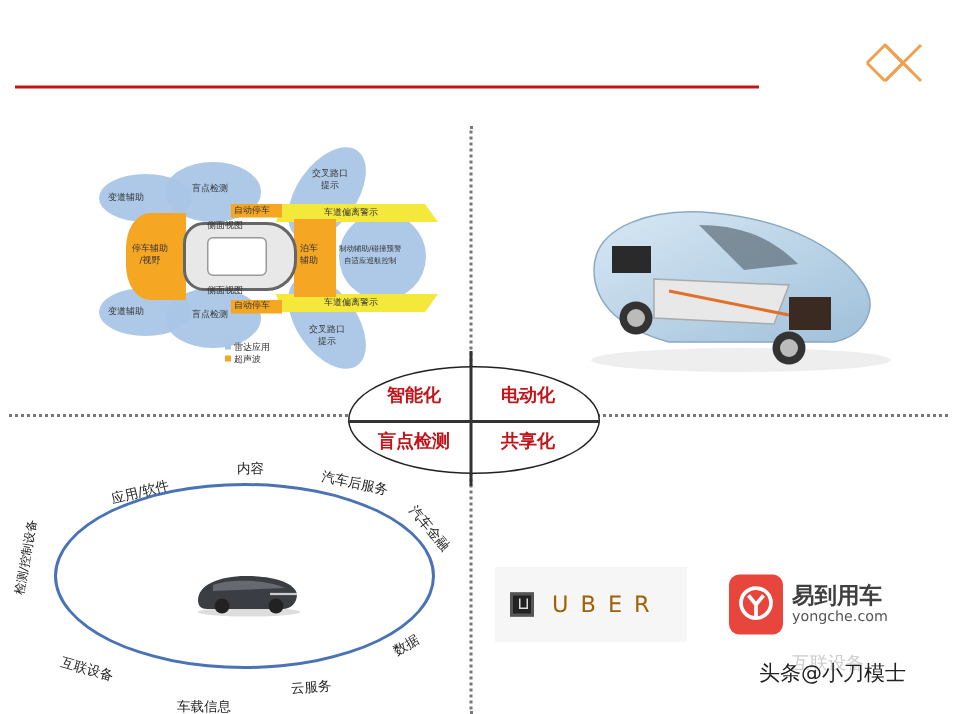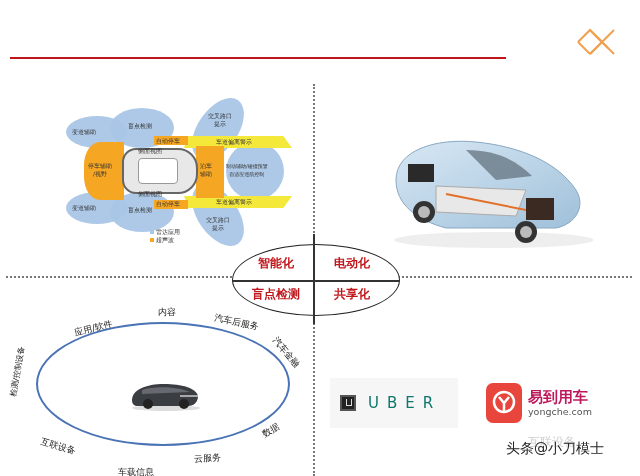--- a/index.html
+++ b/index.html
@@ -37,26 +37,26 @@
   .eco-ellipse {
     position: absolute; left: 36px; top: 322px; width: 254px; height: 124px;
     border: 2px solid #4a73b5; border-radius: 50%;
   }
   .eco-lbl { position: absolute; font-size: 9px; color: #222; font-family: "DejaVu Serif", serif; white-space: nowrap; }
 
   
   .uber-box { position: absolute; left: 330px; top: 378px; width: 128px; height: 50px; background: #f6f6f6; display: flex; align-items: center; padding-left: 10px; }
   .uber-icon { width: 16px; height: 16px; background: #222; border: 2px solid #555; position: relative; margin-right: 12px; }
   .uber-icon::after { content: ""; position: absolute; left: 4px; top: 2px; width: 4px; height: 6px; border: 1.5px solid #ddd; border-top: none; }
-  .uber-text { font-family: "DejaVu Sans", sans-serif; font-size: 15px; letter-spacing: 8px; color: #0f766e; }
+  .uber-text { font-family: "DejaVu Sans", sans-serif; font-size: 15px; letter-spacing: 8px; color: #a16207; }
 
   .yc-box { position: absolute; left: 486px; top: 380px; width: 128px; height: 46px; display: flex; align-items: center; }
   .yc-icon { width: 36px; height: 40px; background: #e8453c; border-radius: 7px; position: relative; margin-right: 6px; }
   .yc-icon svg { position: absolute; left: 4px; top: 6px; }
-  .yc-name { font-family: "DejaVu Sans", sans-serif; font-size: 15px; color: #be185d; font-weight: bold; line-height: 18px; }
+  .yc-name { font-family: "DejaVu Sans", sans-serif; font-size: 15px; color: #404040; font-weight: bold; line-height: 18px; }
   .yc-domain { font-family: "DejaVu Sans", sans-serif; font-size: 9.5px; color: #555; line-height: 12px; }
 
   .watermark { position: absolute; left: 506px; top: 440px; font-family: "DejaVu Sans", sans-serif; font-size: 14px; color: #222; text-shadow: 0 0 2px #fff; }
   .watermark-ghost { position: absolute; left: 528px; top: 434px; font-family: "DejaVu Sans", sans-serif; font-size: 12px; color: #ccc; }
 </style>
 </head>
 <body>
 
 <div class="title">
 </div>

